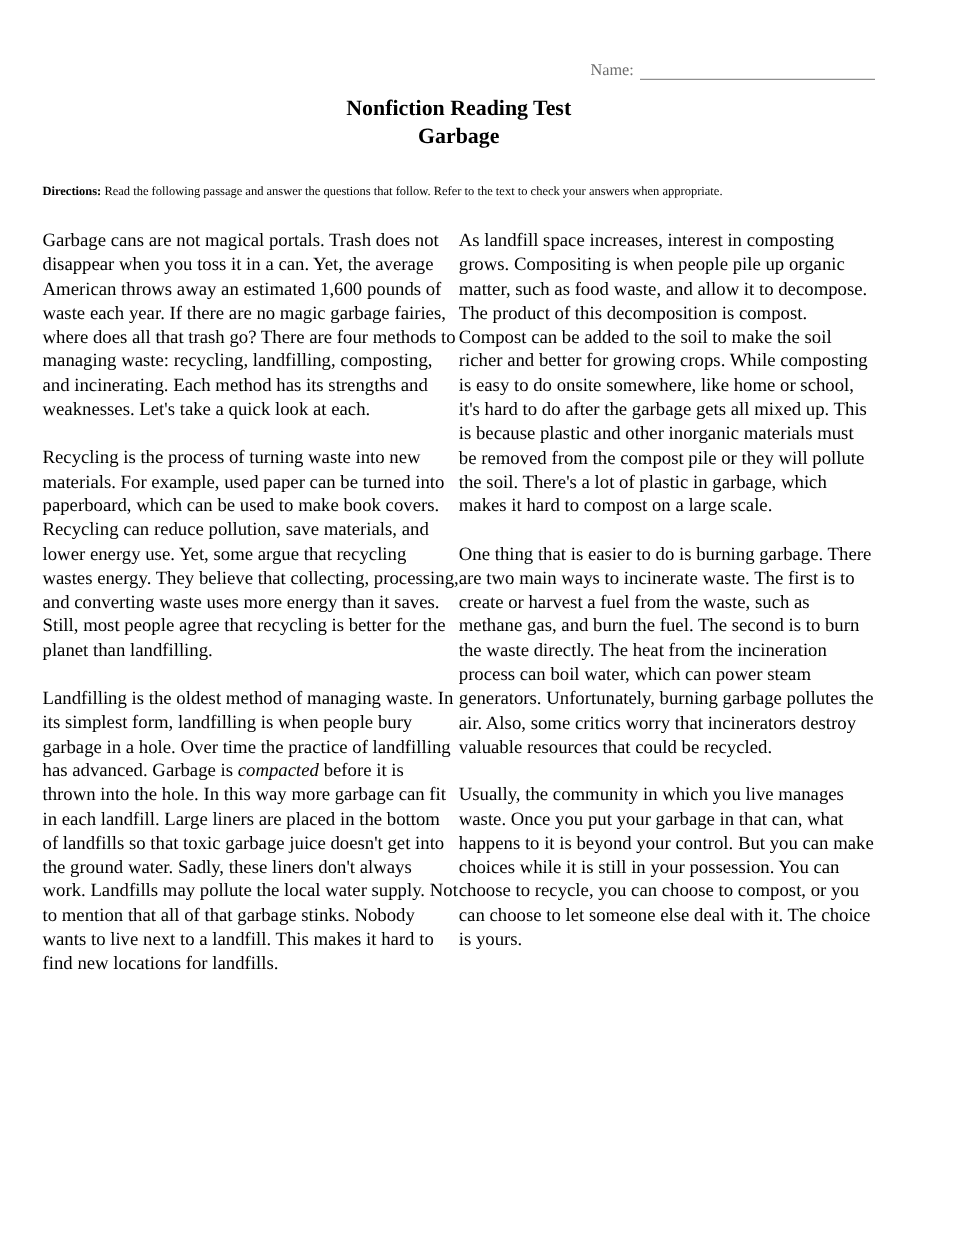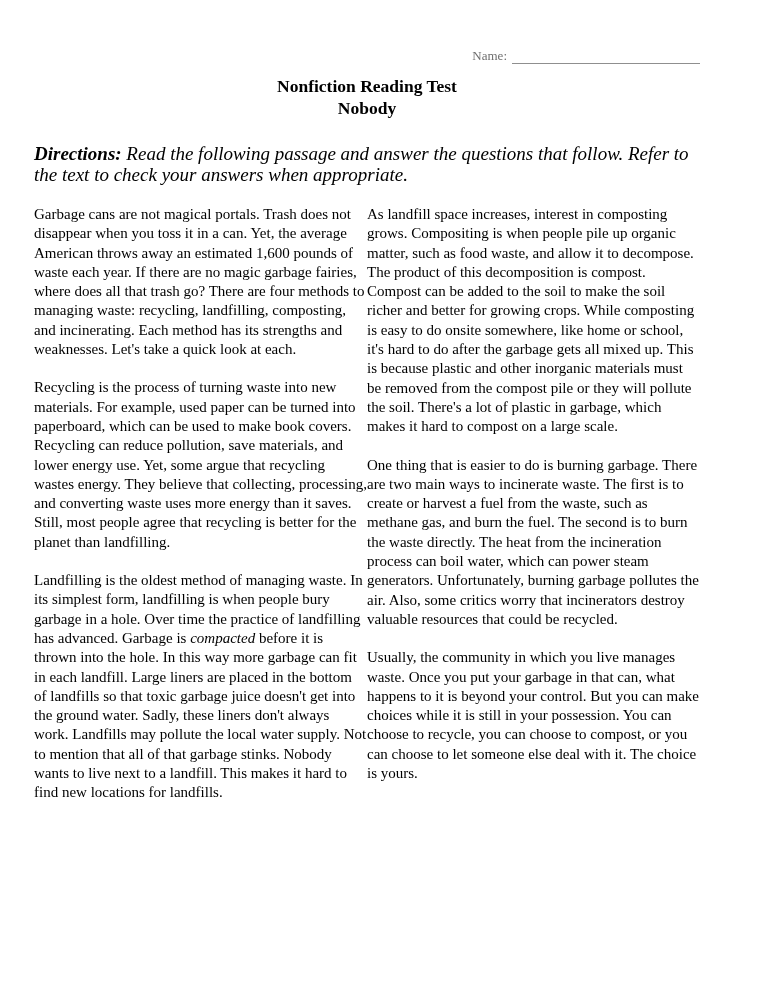--- a/index.html
+++ b/index.html
@@ -41,23 +41,22 @@
     margin-top: 11px;
     text-align: center;
   }
   .title-line {
     font-size: 17.5px;
     font-weight: bold;
     line-height: 22px;
   }
   .directions {
     margin: 24px 0 0 0;
-    font-size: 19px;
+    font-size: 10px;
     line-height: 21px;
-    font-style: italic;
   }
   .directions .dir-label {
     font-weight: bold;
   }
   .columns {
     display: flex;
     margin-top: 20px;
   }
   .col {
     flex: 1;
@@ -76,21 +75,21 @@
 
 <div class="page">
 
   <div class="name-row">
     <span class="name-label">Name:</span>
     <span class="name-line"></span>
   </div>
 
   <div class="title-block">
     <div class="title-line">Nonfiction Reading Test</div>
-    <div class="title-line">Nobody</div>
+    <div class="title-line">Garbage</div>
   </div>
 
   <p class="directions">
     <span class="dir-label">Directions:</span>
     <span>Read the following passage and answer the questions that follow. Refer to the text to check your answers when appropriate.</span>
   </p>
 
   <div class="columns">
 
     <div class="col">

